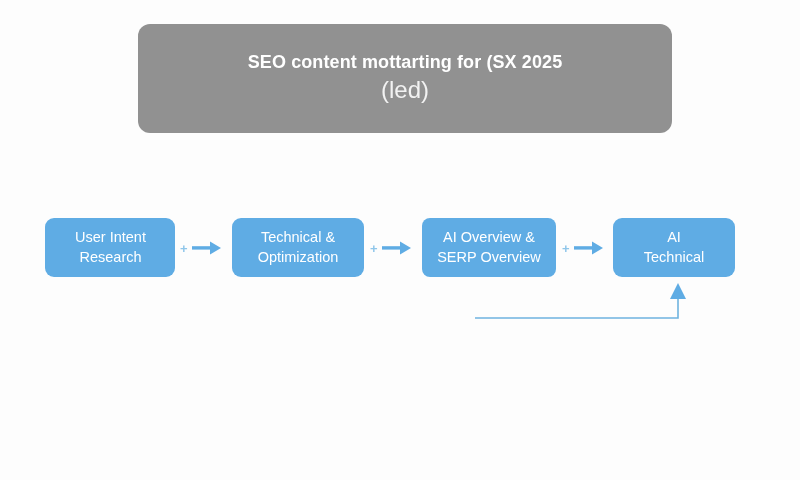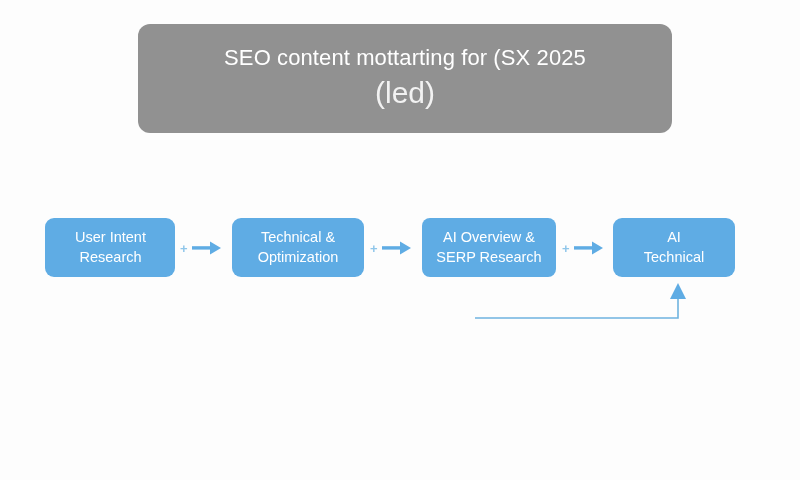--- a/index.html
+++ b/index.html
@@ -32,30 +32,30 @@
     border-radius: 12px;
     display: flex;
     flex-direction: column;
     align-items: center;
     justify-content: center;
     box-sizing: border-box;
     padding: 6px 18px;
   }
   .title-line1 {
     color: #ffffff;
-    font-size: 22px;
-    font-weight: normal;
+    font-size: 18px;
+    font-weight: bold;
     line-height: 1.22;
     text-align: center;
     letter-spacing: 0.1px;
     white-space: nowrap;
   }
   .title-line2 {
     color: #f2f2f2;
-    font-size: 30px;
+    font-size: 24px;
     font-weight: normal;
     line-height: 1.25;
     text-align: center;
     margin-top: 2px;
   }
 
   
   .flow-row {
     position: absolute;
     left: 0px;
@@ -156,21 +156,21 @@
     <div class="connector" id="conn-1">
       <span class="plus-mark">+</span>
       <svg class="arrow-right" width="30" height="16" viewBox="0 0 30 16">
         <rect x="0" y="6.2" width="20" height="3.4" fill="#5FACE4"></rect>
         <polygon points="18,1.5 29,8 18,14.5" fill="#5FACE4"></polygon>
       </svg>
     </div>
 
     <div class="flow-box" id="box-2">
       <span class="line">AI Overview &amp;</span>
-      <span class="line">SERP Research</span>
+      <span class="line">SERP Overview</span>
     </div>
 
     <div class="connector" id="conn-2">
       <span class="plus-mark">+</span>
       <svg class="arrow-right" width="30" height="16" viewBox="0 0 30 16">
         <rect x="0" y="6.2" width="20" height="3.4" fill="#5FACE4"></rect>
         <polygon points="18,1.5 29,8 18,14.5" fill="#5FACE4"></polygon>
       </svg>
     </div>
 

